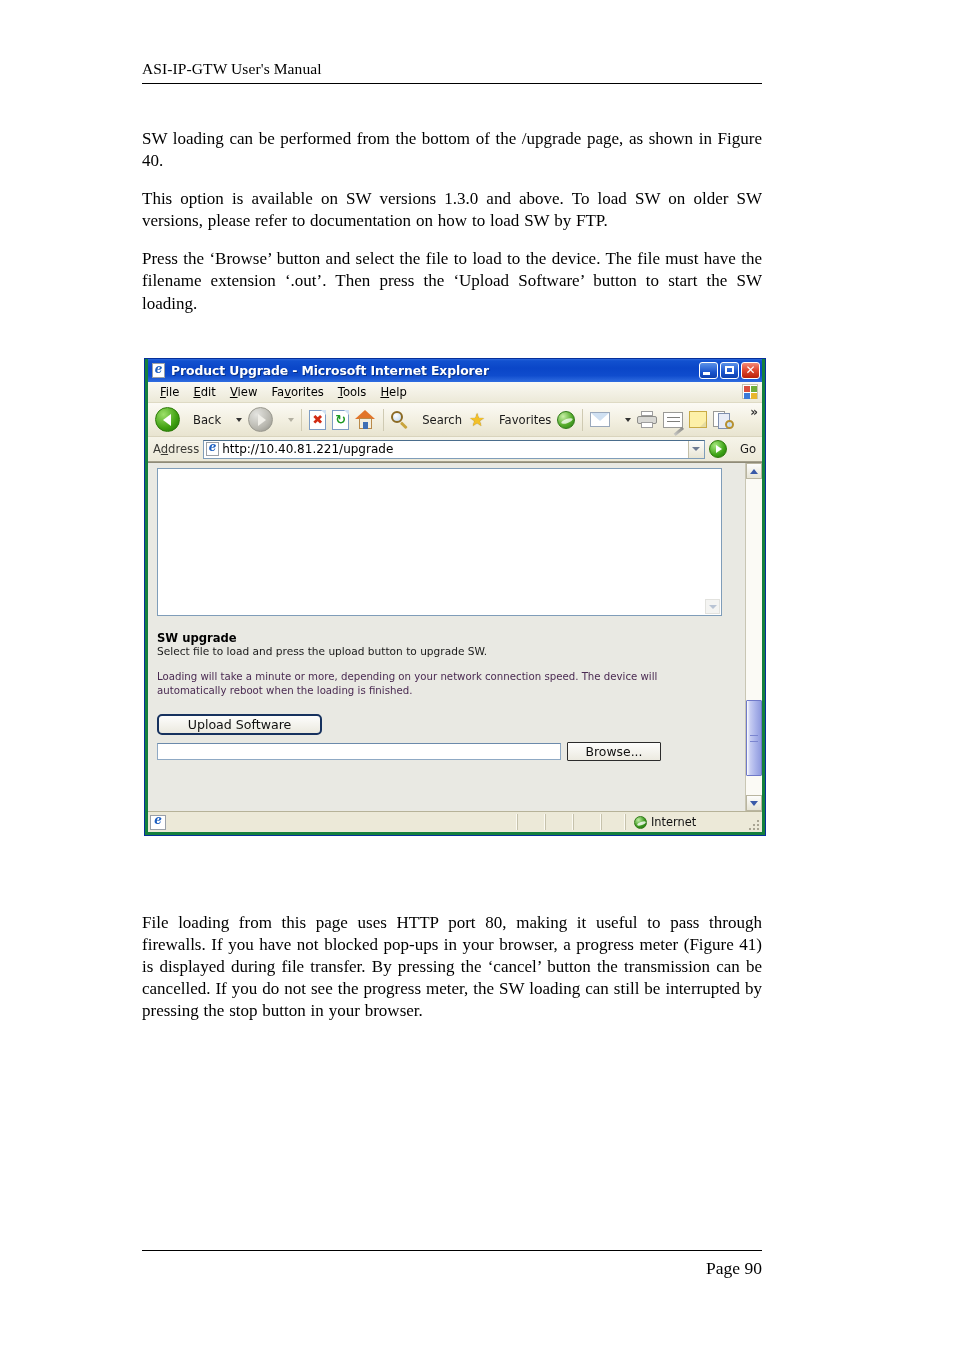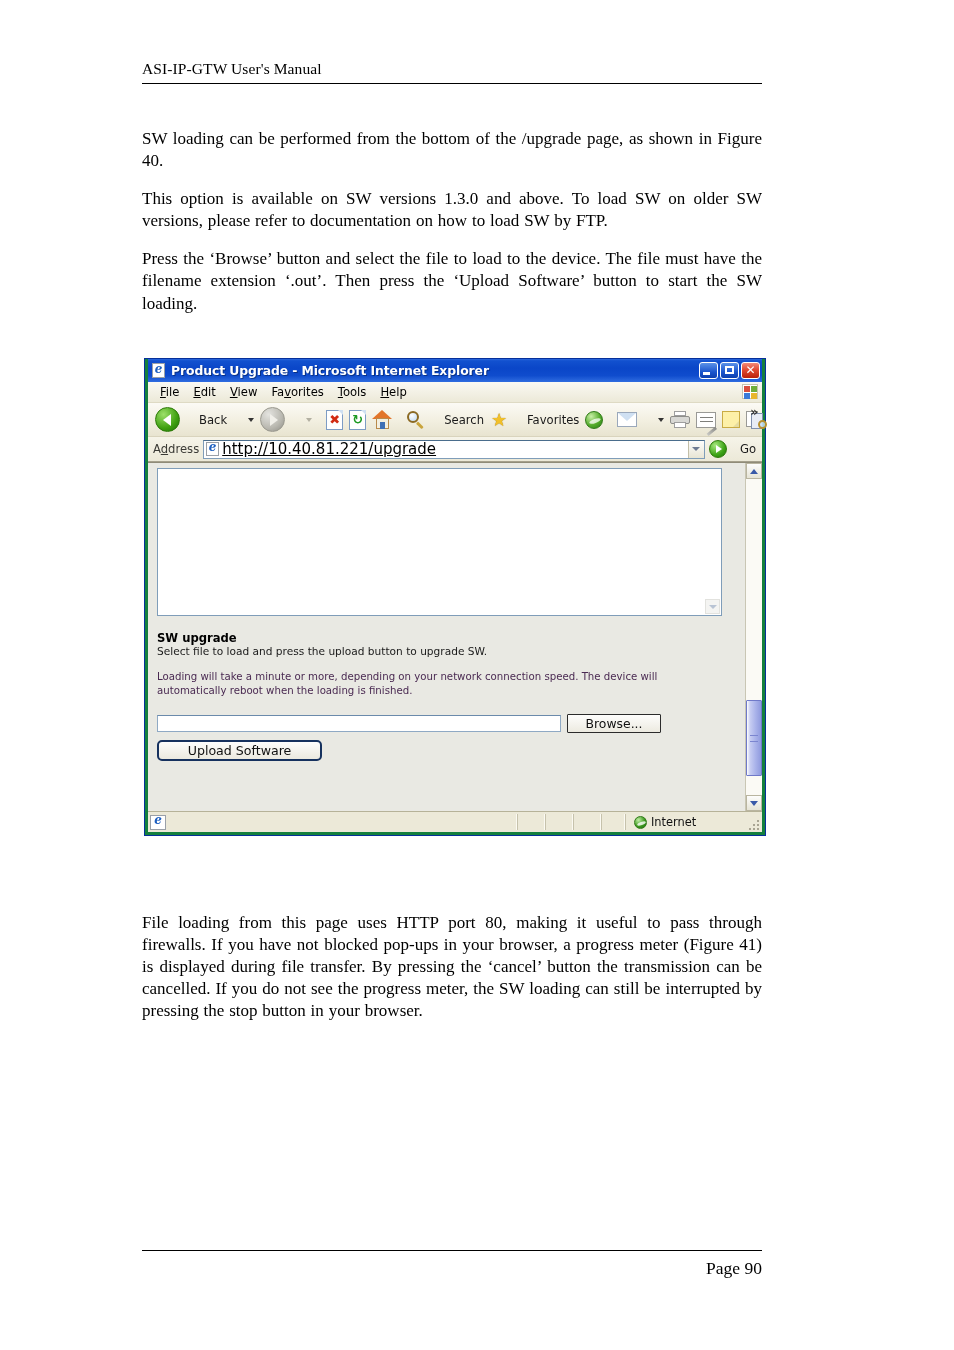--- a/index.html
+++ b/index.html
@@ -203,21 +203,21 @@
     display: flex;
     align-items: center;
     padding-left: 4px;
     border-bottom: 1px solid #d9d4bd;
     position: relative;
   }
   .tb-btn {
     display: flex; align-items: center;
     height: 27px;
     padding: 0 3px;
-    gap: 19px;
+    gap: 13px;
   }
   .tb-label { font-size: 11.6px; color:#1a1a1a; }
   .tb-sep {
     width: 1px; height: 22px;
     background: #cfcab2;
     margin: 0 4px;
   }
   .caret-dn {
     width:0;height:0;border-left:3.5px solid transparent;border-right:3.5px solid transparent;
     border-top:4px solid #333; margin-left:2px;
@@ -372,21 +372,21 @@
     position:relative;
   }
   .addr-ie-ico {
     width:13px;height:14px;background:#fff;border:1px solid #9aa0a8;
     position:relative;box-sizing:border-box;margin-right:3px;flex:none;overflow:hidden;
   }
   .addr-ie-ico:before {
     content:"e";position:absolute;left:0;right:0;top:-3px;text-align:center;
     font-family:"DejaVu Serif",serif;font-style:italic;font-weight:bold;font-size:12px;color:#1d5fc0;
   }
-  .addr-url { font-size:15px; color:#000; white-space:nowrap; flex:1;text-decoration:underline; }
+  .addr-url { font-size:12px; color:#000; white-space:nowrap; flex:1; }
   .addr-drop {
     width:15px; height:17px; background:linear-gradient(to bottom,#fdfdfc,#e8e5d4);
     border-left:1px solid #c3bfa8;
     display:flex;align-items:center;justify-content:center;flex:none;
   }
   .addr-drop i {
     width:0;height:0;border-left:4px solid transparent;border-right:4px solid transparent;
     border-top:4px solid #6e7b92; display:block;
   }
   .go-btn {
@@ -729,26 +729,26 @@
                 <i></i>
               </div>
           </div>
 
           <div class="sw-content">
             <div class="sw-title">SW upgrade</div>
             <div class="sw-p1">Select file to load and press the upload button to upgrade SW.</div>
             <div class="sw-p2">Loading will take a minute or more, depending on your network connection speed. The device will automatically reboot when the loading is finished.</div>
 
             <div class="form-row">
+              <div class="upload-btn">Upload Software</div>
+            </div>
+
+            <div class="form-row">
               <input class="file-input" type="text" value="" style="">
               <div class="browse-btn">Browse...</div>
-            </div>
-
-            <div class="form-row">
-              <div class="upload-btn">Upload Software</div>
             </div>
           </div>
 
         </div>
 
         <div class="scrollbar">
           <div class="sb-arrow sb-up">
               <i></i>
             </div>
           <div class="sb-track">

